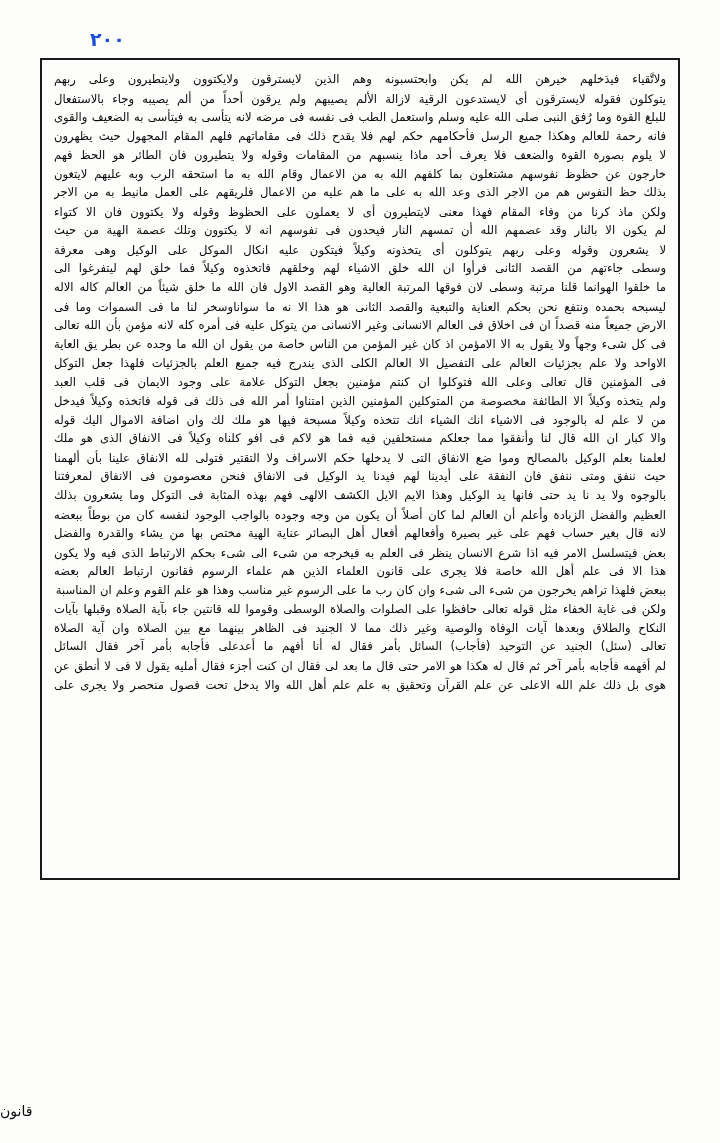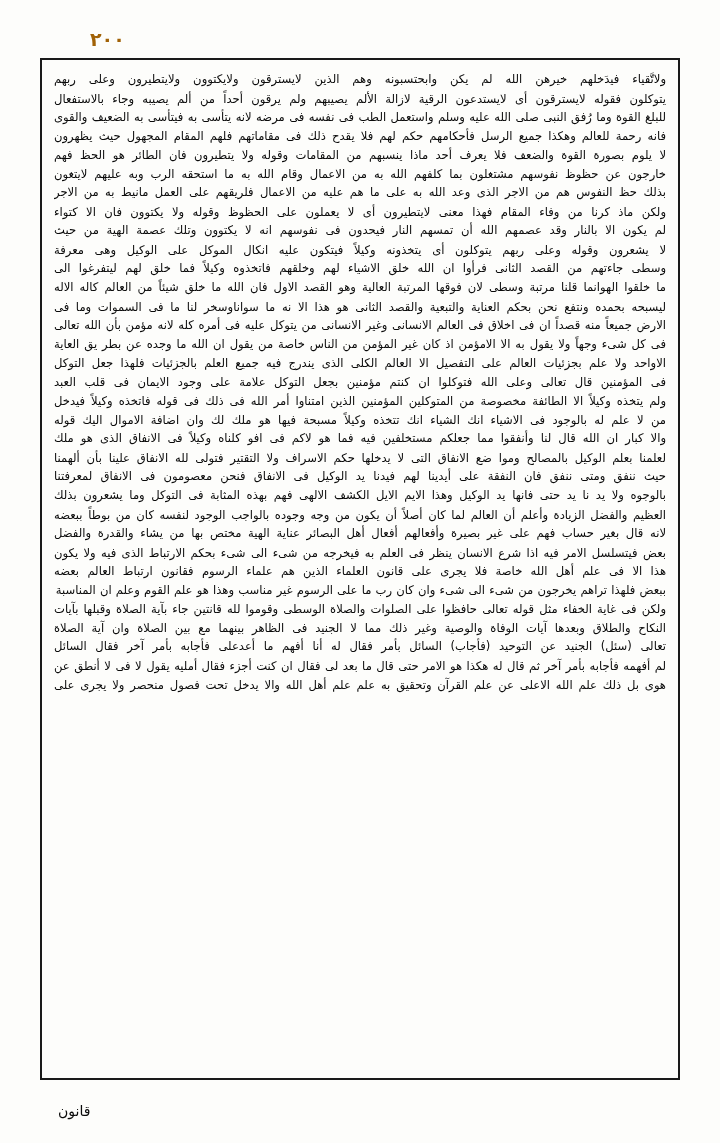--- a/index.html
+++ b/index.html
@@ -25,29 +25,29 @@
     position: absolute;
     top: 28px;
     left: 0;
     right: 0;
     text-align: left;
     padding-left: 90px;
     font-family: "DejaVu Sans", sans-serif;
     font-size: 19px;
     font-weight: bold;
     letter-spacing: 1px;
-    color: #a16207;
+    color: #1d4ed8;
   }
   
   .text-frame {
     position: absolute;
     top: 58px;
     left: 40px;
     right: 40px;
-    height: 1022px;
+    height: 822px;
     border: 2px solid #1a1a1a;
     box-sizing: border-box;
     padding: 10px 12px 8px 12px;
     background: #fdfdfb;
   }
   .text-frame::after {
     content: "";
     position: absolute;
     top: 3px;
     left: 3px;
@@ -81,21 +81,20 @@
     white-space: nowrap;
     overflow: hidden;
   }
   
   .catchword {
     position: absolute;
     bottom: 24px;
     left: 0;
     right: 16px;
     text-align: left;
-    padding-left: 58px;
     font-family: "DejaVu Sans", sans-serif;
     font-size: 14px;
     color: #0a0a0a;
   }
   .bottom-rule {
     position: absolute;
     left: 40px;
     right: 40px;
     bottom: 58px;
     height: 0;

